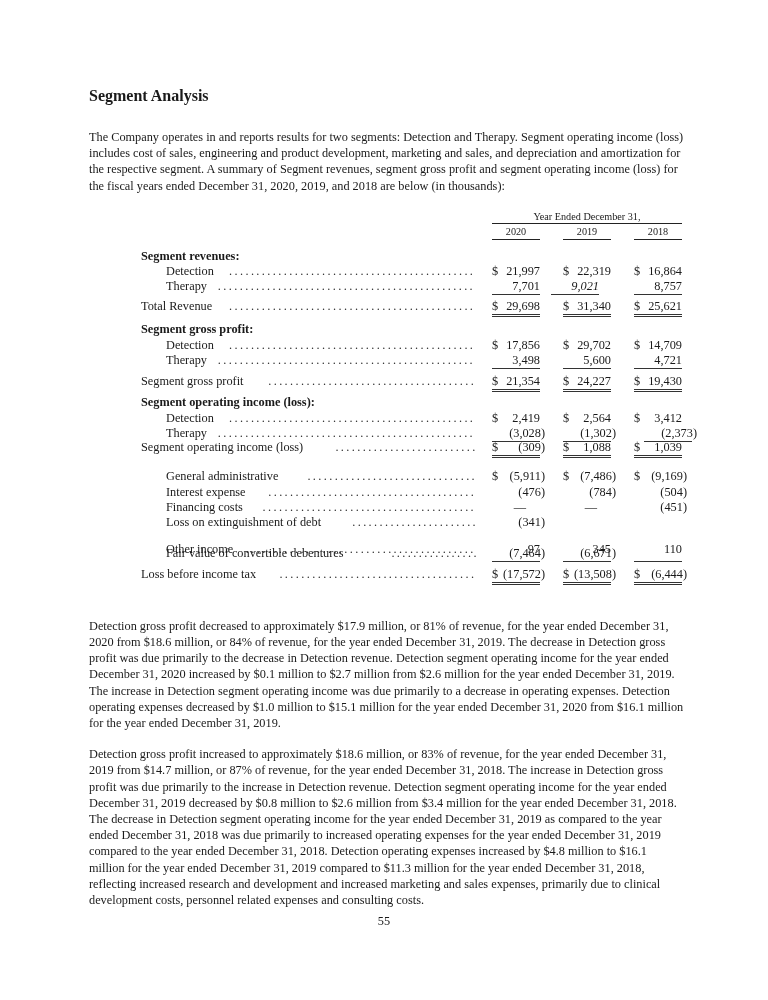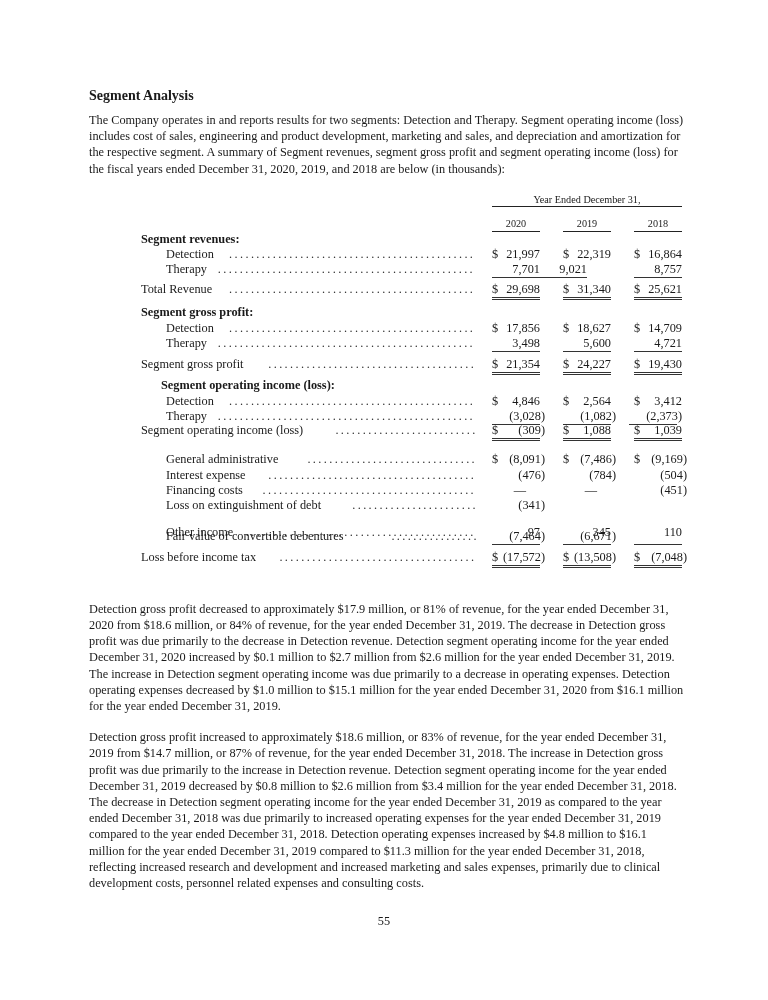--- a/index.html
+++ b/index.html
@@ -2,29 +2,29 @@
 <html><head>
 <meta charset="utf-8">
 <style>
   html, body { margin: 0; padding: 0; background: #ffffff; }
   body {
     width: 768px; height: 1000px; position: relative; overflow: hidden;
     font-family: "Liberation Serif", "DejaVu Serif", serif;
     color: #1a1a1a;
   }
   .page { position: absolute; left: 89px; top: 88px; width: 596px; }
-  .heading { font-weight: bold; font-size: 14px; margin: 0 0 9px 0; line-height: 15px; }
+  .heading { font-weight: bold; font-size: 16px; margin: 0 0 26px 0; line-height: 15px; }
   .para { font-size: 12.3px; line-height: 16.2px; margin: 0; text-align: left; }
   .para.intro { margin-bottom: 16px; }
 
   
   .tbl { position: relative; margin-left: 52px; width: 560px; font-size: 12.3px; }
   .hdr-group { position: absolute; left: 353px; width: 186px; top: 0; text-align: center; font-size: 10.2px; line-height: 13px; }
   .hdr-group .line { border-bottom: 1px solid #222; }
-  .hdr-years { position: absolute; top: 24px; left: 353px; width: 186px; height: 14px; }
+  .hdr-years { position: absolute; top: 15px; left: 353px; width: 186px; height: 14px; }
   .yr { position: absolute; top: 0; width: 48px; text-align: center; font-size: 10.2px; border-bottom: 1.2px solid #222; padding-bottom: 1px; line-height: 13px; }
   .rows { position: absolute; top: 0; left: 0; width: 560px; }
   .row { position: absolute; left: 0; width: 560px; height: 15px; line-height: 15px; }
   .label { position: absolute; left: 0; white-space: nowrap; }
   .label.ind { left: 25px; }
   .label.bold { font-weight: bold; }
   .dots { position: absolute; right: 209px; white-space: nowrap; letter-spacing: 2.4px; color: #333; }
   .cell { position: absolute; top: 0; height: 15px; width: 48px; white-space: pre; }
   .cell .dol { position: absolute; left: 0; }
   .cell .num { position: absolute; right: 0; }
@@ -59,82 +59,82 @@
           <span class="label ind">Detection</span>
           <span class="dots" style="right: auto; left: 88px;">.............................................</span>
           <span class="cell" style="left: 351px;"><span class="dol">$</span><span class="num">21,997</span></span>
           <span class="cell" style="left: 422px;"><span class="dol">$</span><span class="num">22,319</span></span>
           <span class="cell" style="left: 493px;"><span class="dol">$</span><span class="num">16,864</span></span>
         </div>
         <div class="row" style="top: 69px;">
           <span class="label ind">Therapy</span>
           <span class="dots" style="right: auto; left: 76.8px;">...............................................</span>
           <span class="cell ul1" style="left: 351px;"><span class="num">7,701</span></span>
-          <span class="cell ul1" style="left: 398px;"><span class="num">9,021</span></span>
+          <span class="cell ul1" style="left: 410px; font-style: italic;"><span class="num">9,021</span></span>
           <span class="cell ul1" style="left: 493px;"><span class="num">8,757</span></span>
         </div>
         <div class="row" style="top: 89px;">
           <span class="label">Total Revenue</span>
           <span class="dots" style="right: auto; left: 88px;">.............................................</span>
           <span class="cell ul2" style="left: 351px;"><span class="dol">$</span><span class="num">29,698</span></span>
           <span class="cell ul2" style="left: 422px;"><span class="dol">$</span><span class="num">31,340</span></span>
           <span class="cell ul2" style="left: 493px;"><span class="dol">$</span><span class="num">25,621</span></span>
         </div>
         <div class="row" style="top: 112px;">
           <span class="label bold">Segment gross profit:</span>
         </div>
         <div class="row" style="top: 128px;">
           <span class="label ind">Detection</span>
           <span class="dots" style="right: auto; left: 88px;">.............................................</span>
           <span class="cell" style="left: 351px;"><span class="dol">$</span><span class="num">17,856</span></span>
-          <span class="cell" style="left: 422px;"><span class="dol">$</span><span class="num">18,627</span></span>
+          <span class="cell" style="left: 422px;"><span class="dol">$</span><span class="num">29,702</span></span>
           <span class="cell" style="left: 493px;"><span class="dol">$</span><span class="num">14,709</span></span>
         </div>
         <div class="row" style="top: 143px;">
           <span class="label ind">Therapy</span>
           <span class="dots" style="right: auto; left: 76.8px;">...............................................</span>
           <span class="cell ul1" style="left: 351px;"><span class="num">3,498</span></span>
           <span class="cell ul1" style="left: 422px;"><span class="num">5,600</span></span>
           <span class="cell ul1" style="left: 493px;"><span class="num">4,721</span></span>
         </div>
         <div class="row" style="top: 164px;">
           <span class="label">Segment gross profit</span>
           <span class="dots" style="right: auto; left: 127.2px;">......................................</span>
           <span class="cell ul2" style="left: 351px;"><span class="dol">$</span><span class="num">21,354</span></span>
           <span class="cell ul2" style="left: 422px;"><span class="dol">$</span><span class="num">24,227</span></span>
           <span class="cell ul2" style="left: 493px;"><span class="dol">$</span><span class="num">19,430</span></span>
         </div>
-        <div class="row" style="top: 185px; margin-left: 20px;">
+        <div class="row" style="top: 185px;">
           <span class="label bold">Segment operating income (loss):</span>
         </div>
         <div class="row" style="top: 201px;">
           <span class="label ind">Detection</span>
           <span class="dots" style="right: auto; left: 88px;">.............................................</span>
-          <span class="cell" style="left: 351px;"><span class="dol">$</span><span class="num">4,846</span></span>
+          <span class="cell" style="left: 351px;"><span class="dol">$</span><span class="num">2,419</span></span>
           <span class="cell" style="left: 422px;"><span class="dol">$</span><span class="num">2,564</span></span>
           <span class="cell" style="left: 493px;"><span class="dol">$</span><span class="num">3,412</span></span>
         </div>
         <div class="row" style="top: 216px;">
           <span class="label ind">Therapy</span>
           <span class="dots" style="right: auto; left: 76.8px;">...............................................</span>
           <span class="cell paren ul1" style="left: 351px; font-family: Liberation Serif, serif;"><span class="num">(3,028)</span></span>
-          <span class="cell paren ul1" style="left: 422px;"><span class="num">(1,082)</span></span>
-          <span class="cell paren ul1" style="left: 488px;"><span class="num">(2,373)</span></span>
+          <span class="cell paren ul1" style="left: 422px;"><span class="num">(1,302)</span></span>
+          <span class="cell paren ul1" style="left: 503px;"><span class="num">(2,373)</span></span>
         </div>
         <div class="row" style="top: 230px;">
           <span class="label">Segment operating income (loss)</span>
           <span class="dots" style="right: auto; left: 194.4px;">..........................</span>
           <span class="cell paren ul2" style="left: 351px;"><span class="dol">$</span><span class="num">(309)</span></span>
           <span class="cell ul2" style="left: 422px;"><span class="dol">$</span><span class="num">1,088</span></span>
           <span class="cell ul2" style="left: 493px;"><span class="dol">$</span><span class="num">1,039</span></span>
         </div>
         <div class="row" style="top: 259px;">
           <span class="label ind">General administrative</span>
           <span class="dots" style="right: auto; left: 166.4px;">...............................</span>
-          <span class="cell paren" style="left: 351px;"><span class="dol">$</span><span class="num">(8,091)</span></span>
+          <span class="cell paren" style="left: 351px;"><span class="dol">$</span><span class="num">(5,911)</span></span>
           <span class="cell paren" style="left: 422px;"><span class="dol">$</span><span class="num">(7,486)</span></span>
           <span class="cell paren" style="left: 493px;"><span class="dol">$</span><span class="num">(9,169)</span></span>
         </div>
         <div class="row" style="top: 275px;">
           <span class="label ind">Interest expense</span>
           <span class="dots" style="right: auto; left: 127.2px;">......................................</span>
           <span class="cell paren" style="left: 351px;"><span class="num">(476)</span></span>
           <span class="cell paren" style="left: 422px;"><span class="num">(784)</span></span>
           <span class="cell paren" style="left: 493px;"><span class="num">(504)</span></span>
         </div>
@@ -164,21 +164,21 @@
           <span class="dots" style="right: auto; left: 250.4px;">................</span>
           <span class="cell paren ul1" style="left: 351px;"><span class="num">(7,464)</span></span>
           <span class="cell paren ul1" style="left: 422px;"><span class="num">(6,671)</span></span>
           <span class="cell ul1" style="left: 493px;"><span class="num"></span></span>
         </div>
         <div class="row" style="top: 357px;">
           <span class="label">Loss before income tax</span>
           <span class="dots" style="right: auto; left: 138.4px;">....................................</span>
           <span class="cell paren ul2" style="left: 351px;"><span class="dol">$</span><span class="num">(17,572)</span></span>
           <span class="cell paren ul2" style="left: 422px;"><span class="dol">$</span><span class="num">(13,508)</span></span>
-          <span class="cell paren ul2" style="left: 493px;"><span class="dol">$</span><span class="num">(7,048)</span></span>
+          <span class="cell paren ul2" style="left: 493px;"><span class="dol">$</span><span class="num">(6,444)</span></span>
         </div>
       </div>
   </div>
 
   <p class="para para2" style="margin-top:20px;">Detection gross profit decreased to approximately $17.9 million, or 81% of revenue, for the year ended December 31, 2020 from $18.6 million, or 84% of revenue, for the year ended December 31, 2019. The decrease in Detection gross profit was due primarily to the decrease in Detection revenue. Detection segment operating income for the year ended December 31, 2020 increased by $0.1 million to $2.7 million from $2.6 million for the year ended December 31, 2019. The increase in Detection segment operating income was due primarily to a decrease in operating expenses. Detection operating expenses decreased by $1.0 million to $15.1 million for the year ended December 31, 2020 from $16.1 million for the year ended December 31, 2019.</p>
   <p class="para" style="margin-top:15px;">Detection gross profit increased to approximately $18.6 million, or 83% of revenue, for the year ended December 31, 2019 from $14.7 million, or 87% of revenue, for the year ended December 31, 2018. The increase in Detection gross profit was due primarily to the increase in Detection revenue. Detection segment operating income for the year ended December 31, 2019 decreased by $0.8 million to $2.6 million from $3.4 million for the year ended December 31, 2018. The decrease in Detection segment operating income for the year ended December 31, 2019 as compared to the year ended December 31, 2018 was due primarily to increased operating expenses for the year ended December 31, 2019 compared to the year ended December 31, 2018. Detection operating expenses increased by $4.8 million to $16.1 million for the year ended December 31, 2019 compared to $11.3 million for the year ended December 31, 2018, reflecting increased research and development and increased marketing and sales expenses, primarily due to clinical development costs, personnel related expenses and consulting costs.</p>
 </div>
 
 <div class="pagenum">55</div>
 

